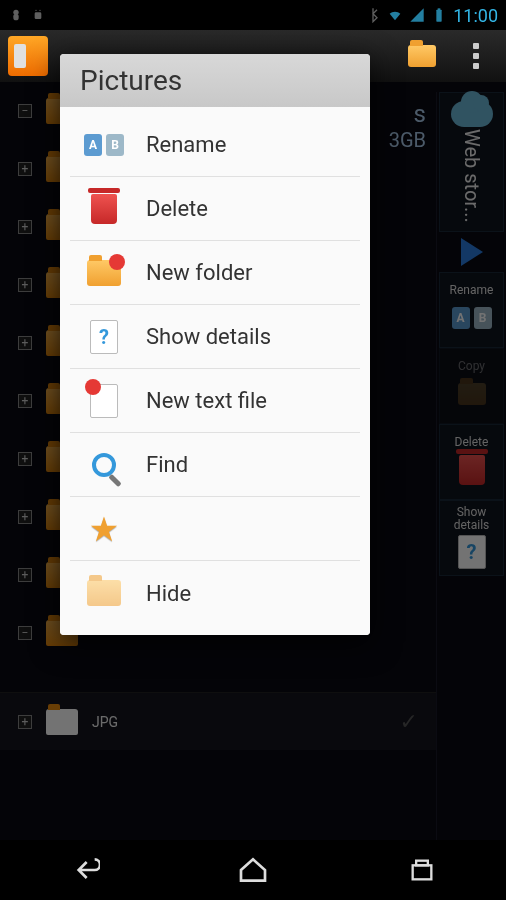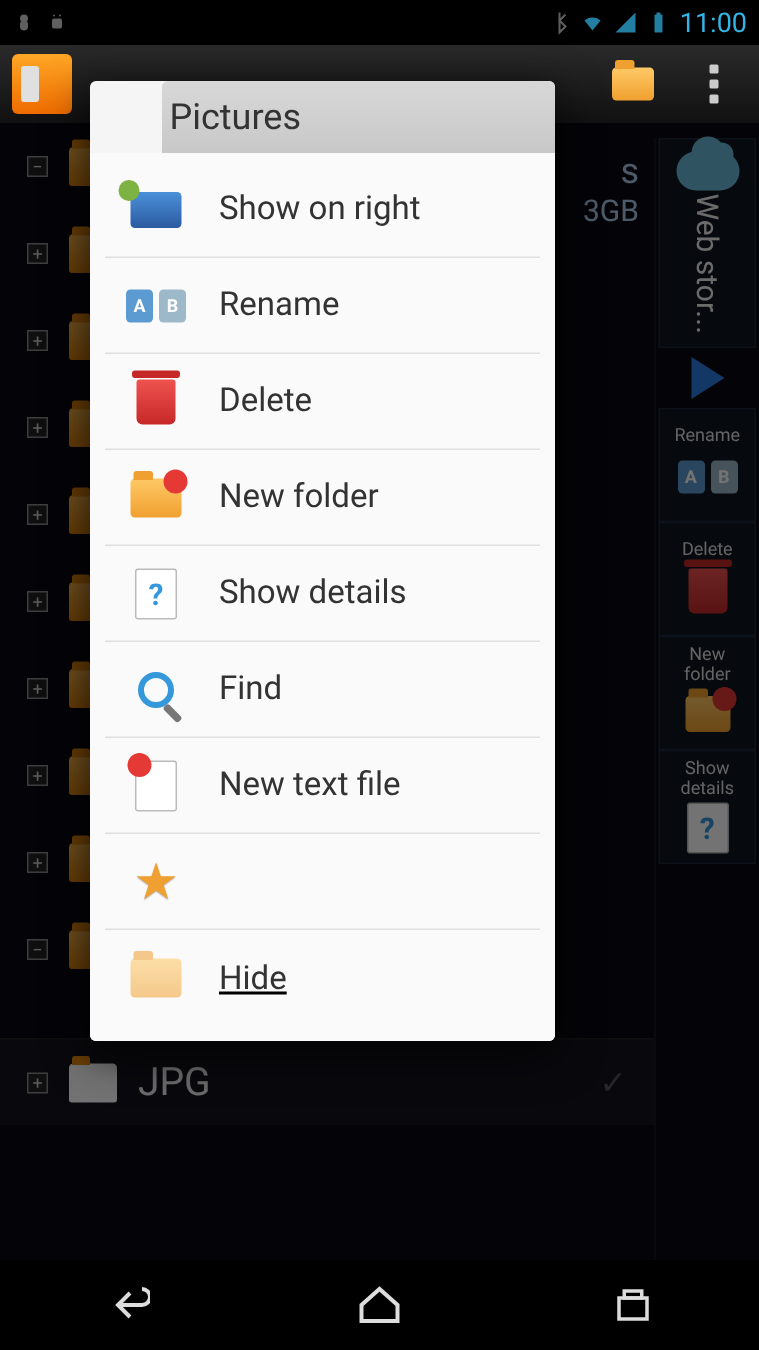--- a/index.html
+++ b/index.html
@@ -22,21 +22,21 @@
 
 
 .main-bg { position: absolute; top: 82px; left: 0; right: 0; bottom: 60px; background: #0a0a12; }
 
 
 .folder-tree { position: absolute; top: 0; left: 0; width: 436px; bottom: 0; }
 .tree-row { display: flex; align-items: center; height: 58px; padding-left: 18px; gap: 14px; }
 .tree-exp { width: 14px; height: 14px; border: 1px solid #888; background: #222; color: #ccc; font-size: 12px; display: flex; align-items: center; justify-content: center; line-height: 1; }
 .tree-folder-icon { width: 32px; height: 26px; background: linear-gradient(#ffb84d, #e88a0c); border-radius: 3px 3px 2px 2px; position: relative; }
 .tree-folder-icon::before { content: ''; position: absolute; top: -5px; left: 2px; width: 12px; height: 6px; background: #e88a0c; border-radius: 2px 2px 0 0; }
-.tree-label { color: #eee; font-size: 26px; }
+.tree-label { color: #eee; font-size: 14px; }
 .tree-check { margin-left: auto; margin-right: 18px; color: #555; font-size: 22px; }
 .jpg-row { border-top: 1px solid #222; background: rgba(30,30,40,0.5); }
 .jpg-row .tree-folder-icon { background: #fff; }
 
 
 .storage-info { position: absolute; top: 18px; right: 80px; color: #a8c8e8; font-size: 20px; text-align: right; }
 
 
 .right-toolbar { position: absolute; top: 10px; right: 0; width: 70px; bottom: 0; background: #0a0a12; border-left: 1px solid #1a1a28; }
 .rt-item { height: 76px; border: 1px solid #1a2838; background: rgba(20,30,40,0.5); display: flex; flex-direction: column; align-items: center; justify-content: center; gap: 2px; margin: 0 2px; position: relative; }
@@ -46,24 +46,24 @@
 .web-storage { height: 140px; }
 .web-text { writing-mode: vertical-rl; color: #eee; font-size: 20px; }
 
 
 .cloud { width: 42px; height: 26px; background: #6bb8d8; border-radius: 14px; position: relative; }
 .cloud::before { content: ''; position: absolute; top: -10px; left: 10px; width: 22px; height: 22px; background: #6bb8d8; border-radius: 50%; }
 .cloud::after { content: ''; position: absolute; top: -6px; left: 22px; width: 16px; height: 16px; background: #6bb8d8; border-radius: 50%; }
 
 
 .popup { position: absolute; top: 54px; left: 60px; width: 310px; background: #f5f5f5; border-radius: 4px; box-shadow: 0 8px 30px rgba(0,0,0,0.8); z-index: 100; }
-.popup-title { background: linear-gradient(#d8d8d8,#c8c8c8); padding: 10px 5px; font-size: 24px; color: #333; border-radius: 4px 4px 0 0; margin-left: 48px; }
+.popup-title { background: linear-gradient(#d8d8d8,#c8c8c8); padding: 10px 20px; font-size: 28px; color: #333; border-radius: 4px 4px 0 0; }
 .popup-items { background: #fafafa; padding: 6px 10px 10px; border-radius: 0 0 4px 4px; }
 .popup-item { height: 64px; display: flex; align-items: center; gap: 22px; padding: 0 14px; border-bottom: 1px solid #e0e0e0; }
-.popup-item:last-child { border-bottom: none; text-decoration: underline; }
+.popup-item:last-child { border-bottom: none; }
 .popup-icon { width: 40px; height: 40px; display: flex; align-items: center; justify-content: center; }
 .popup-label { font-size: 22px; color: #333; }
 
 
 .icn-folder { width: 34px; height: 26px; background: linear-gradient(#ffc966,#f0a030); border-radius: 3px; position: relative; }
 .icn-folder::before { content: ''; position: absolute; top: -5px; left: 2px; width: 13px; height: 6px; background: #f0a030; border-radius: 2px 2px 0 0; }
 .icn-folder.new::after { content: ''; position: absolute; top: -6px; right: -4px; width: 16px; height: 16px; background: #e53935; border-radius: 50%; }
 .icn-trash { width: 26px; height: 30px; background: linear-gradient(#ef5350,#c62828); border-radius: 2px 2px 4px 4px; position: relative; }
 .icn-trash::before { content: ''; position: absolute; top: -6px; left: -3px; width: 32px; height: 5px; background: #c62828; border-radius: 2px; }
 .icn-page { width: 28px; height: 34px; background: #fff; border: 1px solid #bbb; border-radius: 2px; position: relative; display: flex; align-items: center; justify-content: center; font-size: 20px; font-weight: bold; color: #3498db; }
@@ -201,56 +201,49 @@
     </div>
     <div class="rt-item">
       <div class="rt-label">Rename</div>
       <div class="rt-icon">
           <div class="icn-rename">
             <div class="ab">A</div>
             <div class="ab b">B</div>
           </div>
         </div>
     </div>
+    <div class="rt-item disabled">
+      <div class="rt-label">Copy</div>
+      <div class="rt-icon">
+          <div class="icn-folder" style="width:28px;height:22px;opacity:.6"></div>
+        </div>
+    </div>
     <div class="rt-item">
       <div class="rt-label">Delete</div>
       <div class="rt-icon">
           <div class="icn-trash"></div>
-        </div>
-    </div>
-    <div class="rt-item">
-      <div class="rt-label" style="white-space:pre-line">New
-folder</div>
-      <div class="rt-icon">
-          <div class="icn-folder new" style="width:30px;height:24px"></div>
         </div>
     </div>
     <div class="rt-item">
       <div class="rt-label" style="white-space:pre-line">Show
 details</div>
       <div class="rt-icon">
           <div class="icn-page">?</div>
         </div>
     </div>
   </div>
 </div>
 
 <div class="dim"></div>
 
 <div class="popup">
   <div class="popup-title">Pictures</div>
   <div class="popup-items">
     <div class="popup-item">
       <div class="popup-icon">
-          <div class="icn-showright"></div>
-        </div>
-      <span class="popup-label">Show on right</span>
-    </div>
-    <div class="popup-item">
-      <div class="popup-icon">
           <div class="icn-rename">
             <div class="ab">A</div>
             <div class="ab b">B</div>
           </div>
         </div>
       <span class="popup-label">Rename</span>
     </div>
     <div class="popup-item">
       <div class="popup-icon">
           <div class="icn-trash"></div>
@@ -264,29 +257,29 @@
       <span class="popup-label">New folder</span>
     </div>
     <div class="popup-item">
       <div class="popup-icon">
           <div class="icn-page">?</div>
         </div>
       <span class="popup-label">Show details</span>
     </div>
     <div class="popup-item">
       <div class="popup-icon">
+          <div class="icn-page new"></div>
+        </div>
+      <span class="popup-label">New text file</span>
+    </div>
+    <div class="popup-item">
+      <div class="popup-icon">
           <div class="icn-find"></div>
         </div>
       <span class="popup-label">Find</span>
-    </div>
-    <div class="popup-item">
-      <div class="popup-icon">
-          <div class="icn-page new"></div>
-        </div>
-      <span class="popup-label">New text file</span>
     </div>
     <div class="popup-item">
       <div class="popup-icon">
           <div class="icn-star">★</div>
         </div>
     </div>
     <div class="popup-item">
       <div class="popup-icon">
           <div class="icn-folder" style="opacity:.55"></div>
         </div>

